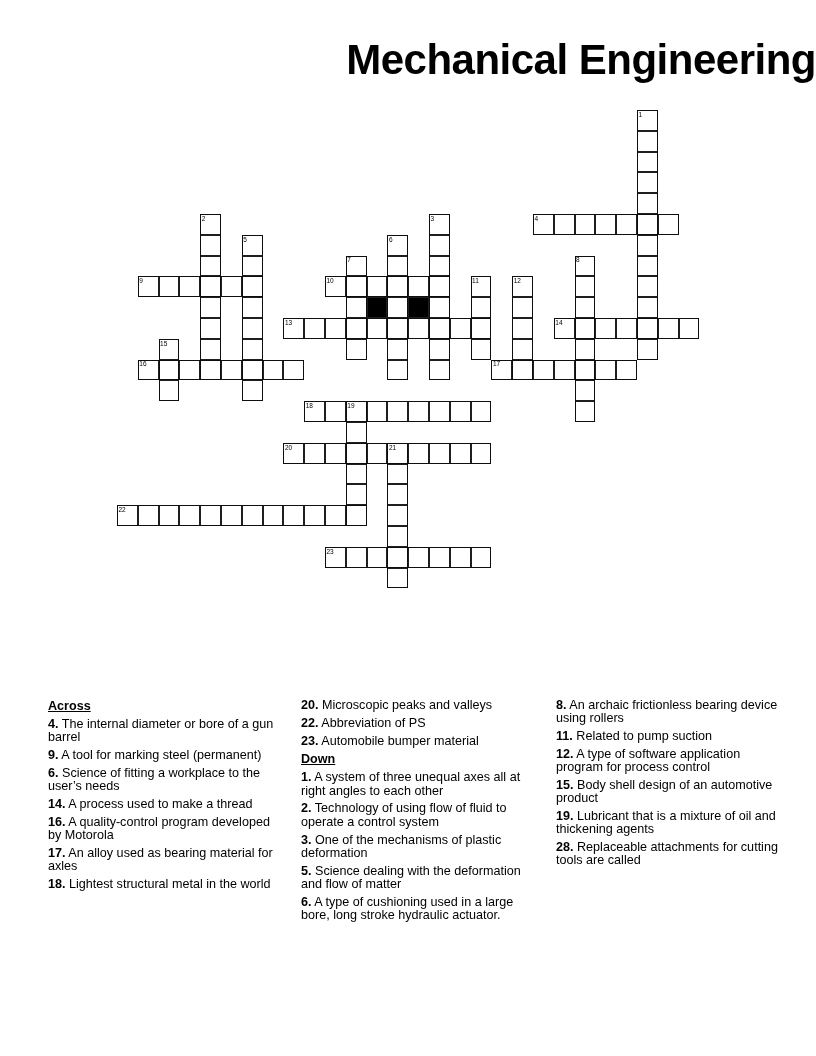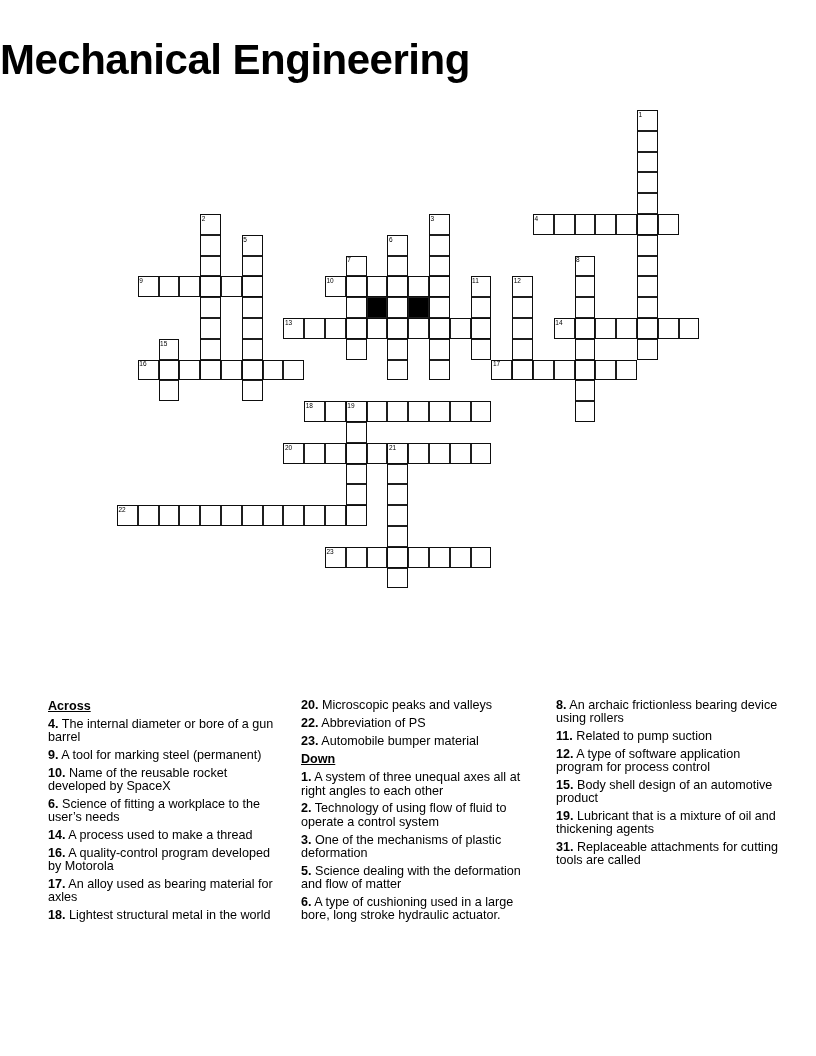--- a/index.html
+++ b/index.html
@@ -2,21 +2,21 @@
 <html><head>
 <meta charset="utf-8">
 <style>
   html,body{margin:0;padding:0;}
   body{
     width:816px;height:1056px;position:relative;background:#ffffff;
     font-family:"Liberation Sans","DejaVu Sans",sans-serif;color:#000;
     overflow:hidden;
   }
   .page-title{
-    position:absolute;top:34px;left:0;width:816px;text-align:left;
+    position:absolute;top:34px;left:0;width:816px;text-align:right;
     font-size:42px;font-weight:600;letter-spacing:-0.5px;line-height:52px;color:#000;
   }
   .grid{position:absolute;}
   .cell{
     position:absolute;box-sizing:border-box;border:1px solid #1f1f1f;
     background:#ffffff;z-index:1;
   }
   .cell.black{background:#000000;z-index:2;}
   .word-rect{
     position:absolute;box-sizing:border-box;border:1.6px solid #0e0e0e;
@@ -241,21 +241,20 @@
     <span class="cellnum" style="left: 43.1px; top: 229.5px;">15</span>
     <span class="cellnum" style="left: 230.3px; top: 291.9px;">19</span>
     <span class="cellnum" style="left: 271.9px; top: 333.5px;">21</span>
   </div>
 
 <div class="clues">
   <div class="clue-col c1">
       <div class="clue-header">Across</div>
       <p class="clue"><b>4.</b> The internal diameter or bore of a gun barrel</p>
       <p class="clue"><b>9.</b> A tool for marking steel (permanent)</p>
-      <p class="clue"><b>10.</b> Name of the reusable rocket developed by SpaceX</p>
       <p class="clue"><b>6.</b> Science of fitting a workplace to the user’s needs</p>
       <p class="clue"><b>14.</b> A process used to make a thread</p>
       <p class="clue"><b>16.</b> A quality-control program developed by Motorola</p>
       <p class="clue"><b>17.</b> An alloy used as bearing material for axles</p>
       <p class="clue"><b>18.</b> Lightest structural metal in the world</p>
     </div>
   <div class="clue-col c2">
       <p class="clue"><b>20.</b> Microscopic peaks and valleys</p>
       <p class="clue"><b>22.</b> Abbreviation of PS</p>
       <p class="clue"><b>23.</b> Automobile bumper material</p>
@@ -265,15 +264,15 @@
       <p class="clue"><b>3.</b> One of the mechanisms of plastic deformation</p>
       <p class="clue"><b>5.</b> Science dealing with the deformation and flow of matter</p>
       <p class="clue"><b>6.</b> A type of cushioning used in a large bore, long stroke hydraulic actuator.</p>
     </div>
   <div class="clue-col c3">
       <p class="clue"><b>8.</b> An archaic frictionless bearing device using rollers</p>
       <p class="clue"><b>11.</b> Related to pump suction</p>
       <p class="clue"><b>12.</b> A type of software application program for process control</p>
       <p class="clue"><b>15.</b> Body shell design of an automotive product</p>
       <p class="clue"><b>19.</b> Lubricant that is a mixture of oil and thickening agents</p>
-      <p class="clue"><b>31.</b> Replaceable attachments for cutting tools are called</p>
+      <p class="clue"><b>28.</b> Replaceable attachments for cutting tools are called</p>
     </div>
 </div>
 
 </body></html>

